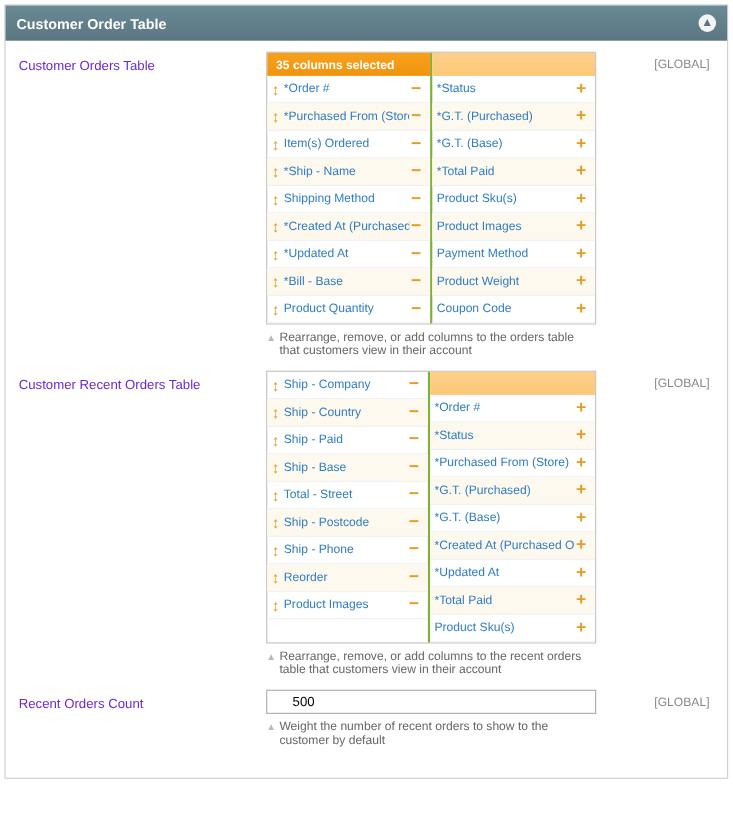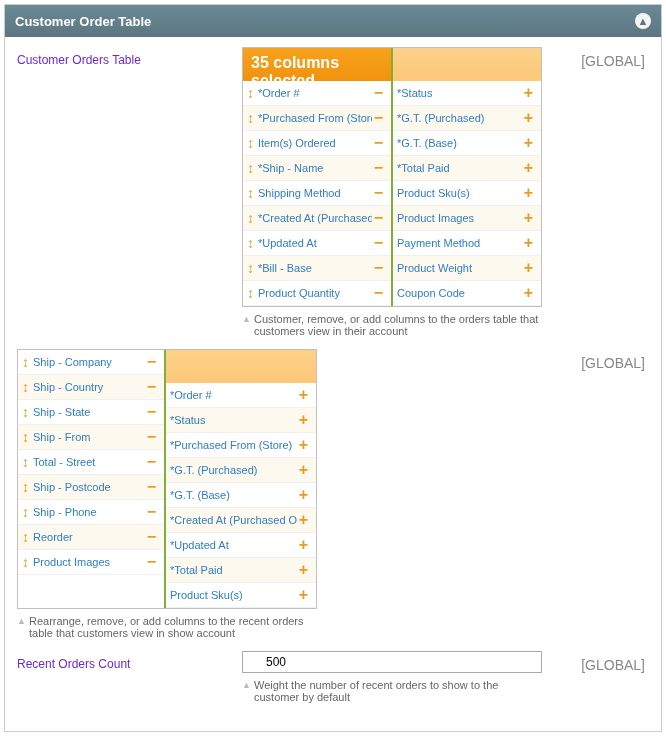--- a/index.html
+++ b/index.html
@@ -51,41 +51,41 @@
 }
 .ctrl-col {
   flex: 1;
   position: relative;
 }
 .scope {
   position: absolute;
   right: 4px;
   top: 6px;
   color: #888;
-  font-size: 14px;
+  font-size: 11px;
   padding-left: 28px;
 }
 .dual {
   display: flex;
   border: 1px solid #c0c0c0;
   width: 300px;
 }
 .dual-col {
   width: 150px;
 }
 .dual-col.left {
   border-right: 2px solid #7fb03a;
 }
 .dual-head {
   background: linear-gradient(#f9a11b, #f0930f);
   color: #fff;
   font-weight: bold;
-  font-size: 16px;
+  font-size: 11px;
   padding: 6px 8px 5px 8px;
-  height: 33px;
+  height: 21px;
 }
 .dual-head.empty {
   background: linear-gradient(#fdd08a, #fcc877);
 }
 .dual-item {
   display: flex;
   align-items: center;
   justify-content: space-between;
   padding: 4px 6px 4px 4px;
   border-bottom: 1px solid #f0f0f0;
@@ -241,48 +241,49 @@
                   <span class="lbl">Product Weight</span>
                   <span class="act">+</span>
                 </div>
                 <div class="dual-item">
                   <span class="lbl">Coupon Code</span>
                   <span class="act">+</span>
                 </div>
               </div>
           </div>
         </div>
-        <div class="hint">Customer, remove, or add columns to the orders table that customers view in their account</div>
+        <div class="hint">Rearrange, remove, or add columns to the orders table that customers view in their account</div>
       </div>
     </div>
 
     <div class="row">
+      <div class="label-col">Customer Recent Orders Table</div>
       <div class="ctrl-col">
         <span class="scope">[GLOBAL]</span>
         <div class="dual">
           <div class="dual-col left">
             <div>
                 <div class="dual-item">
                   <span class="drag">↕</span>
                   <span class="lbl">Ship - Company</span>
                   <span class="act">−</span>
                 </div>
                 <div class="dual-item">
                   <span class="drag">↕</span>
                   <span class="lbl">Ship - Country</span>
                   <span class="act">−</span>
                 </div>
                 <div class="dual-item">
                   <span class="drag">↕</span>
-                  <span class="lbl">Ship - State</span>
-                  <span class="act">−</span>
-                </div>
-                <div class="dual-item">
-                  <span class="drag">↕</span>
-                  <span class="lbl">Ship - From</span>
+                  <span class="lbl">Ship - Paid</span>
+                  <span class="act">−</span>
+                </div>
+                <div class="dual-item">
+                  <span class="drag">↕</span>
+                  <span class="lbl">Ship - Base</span>
                   <span class="act">−</span>
                 </div>
                 <div class="dual-item">
                   <span class="drag">↕</span>
                   <span class="lbl">Total - Street</span>
                   <span class="act">−</span>
                 </div>
                 <div class="dual-item">
                   <span class="drag">↕</span>
                   <span class="lbl">Ship - Postcode</span>
@@ -340,21 +341,21 @@
                   <span class="lbl">*Total Paid</span>
                   <span class="act">+</span>
                 </div>
                 <div class="dual-item">
                   <span class="lbl">Product Sku(s)</span>
                   <span class="act">+</span>
                 </div>
               </div>
           </div>
         </div>
-        <div class="hint">Rearrange, remove, or add columns to the recent orders table that customers view in show account</div>
+        <div class="hint">Rearrange, remove, or add columns to the recent orders table that customers view in their account</div>
       </div>
     </div>
 
     <div class="row">
       <div class="label-col">Recent Orders Count</div>
       <div class="ctrl-col">
         <span class="scope">[GLOBAL]</span>
         <input class="text-input" type="text" value="500" style="">
         <div class="hint">Weight the number of recent orders to show to the customer by default</div>
       </div>

